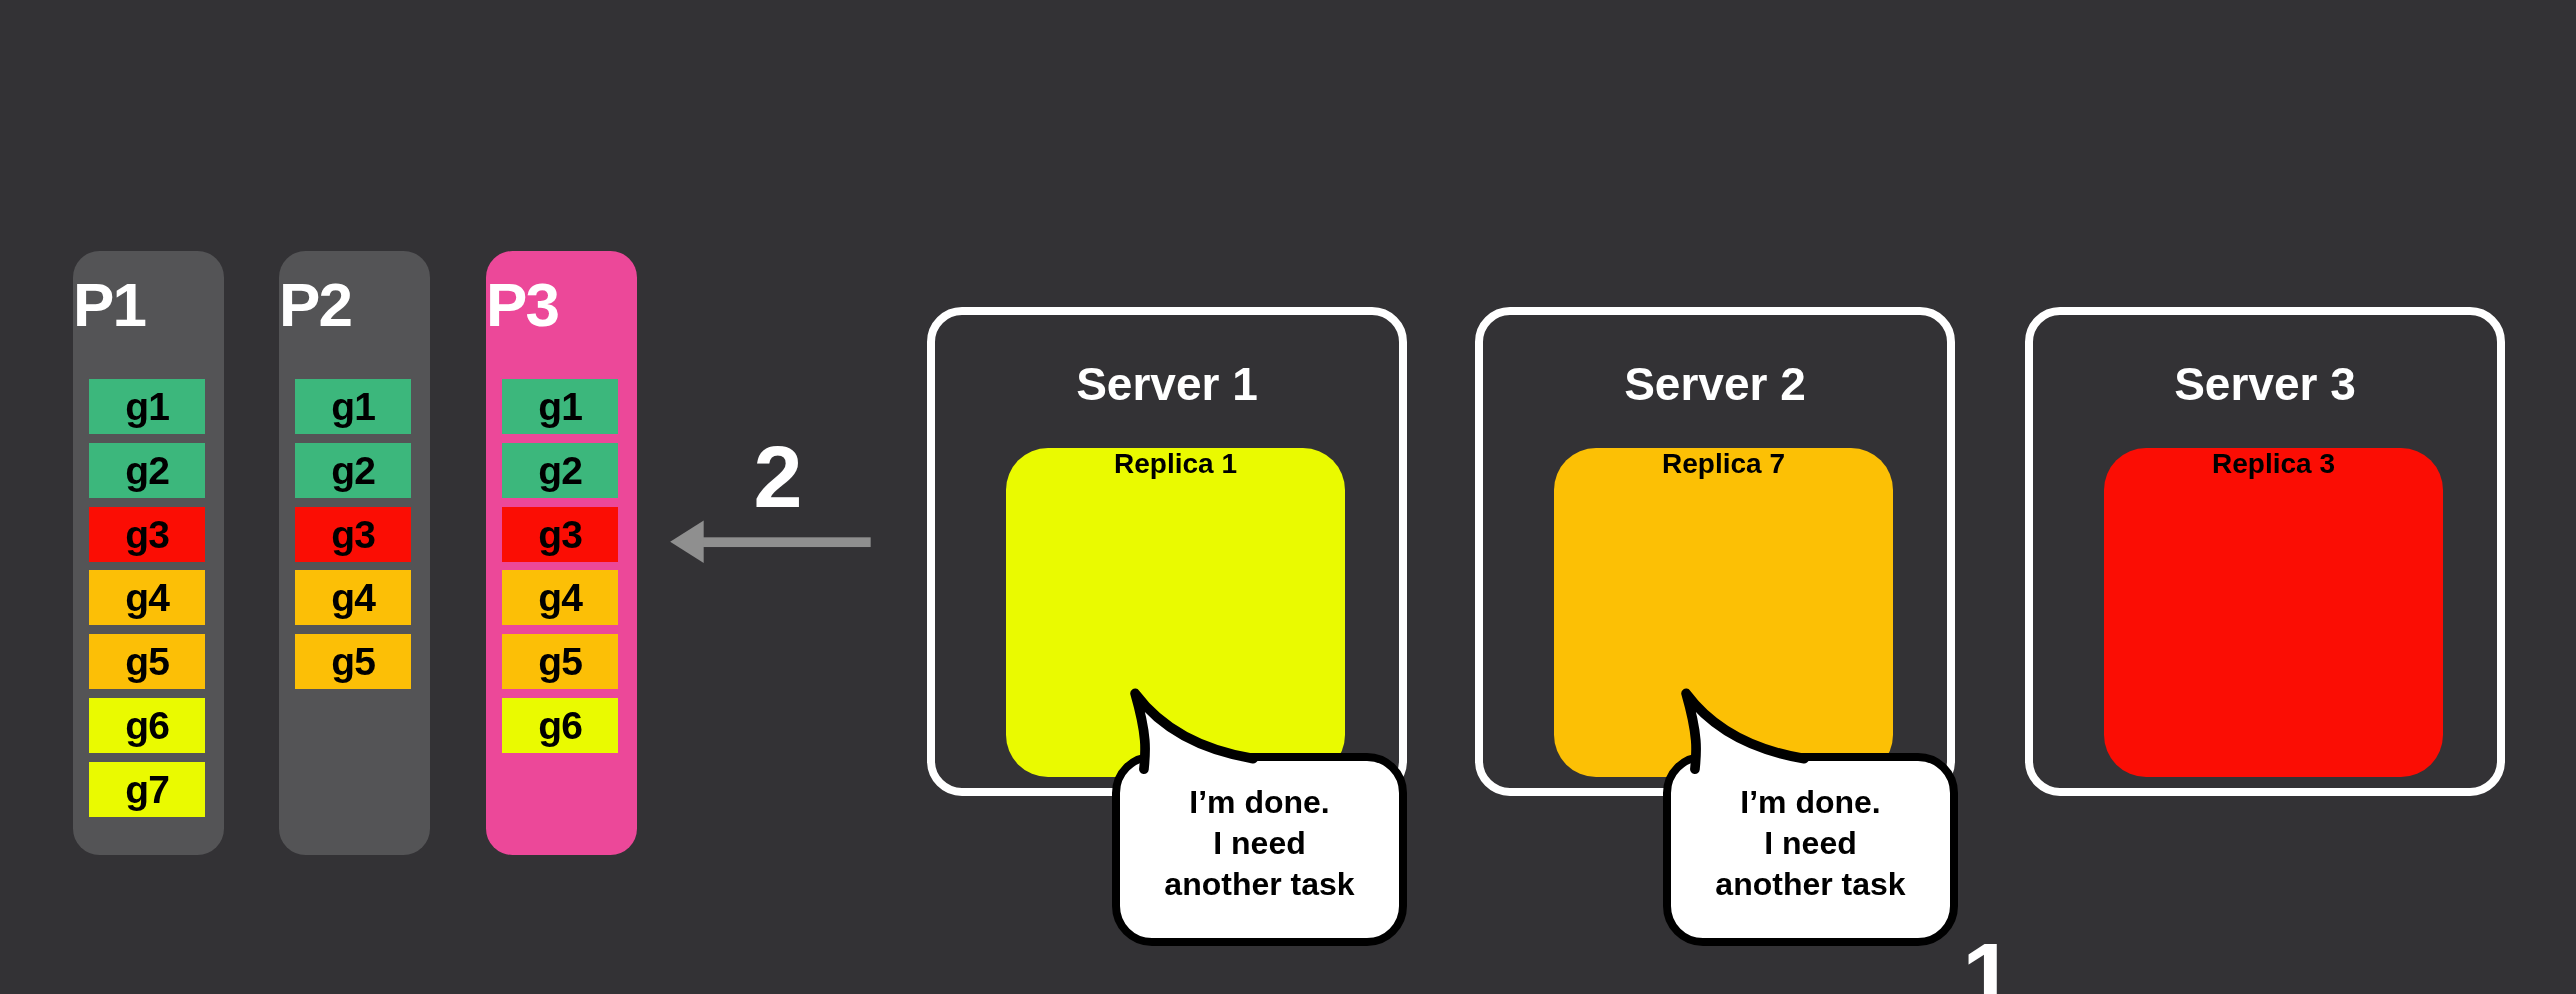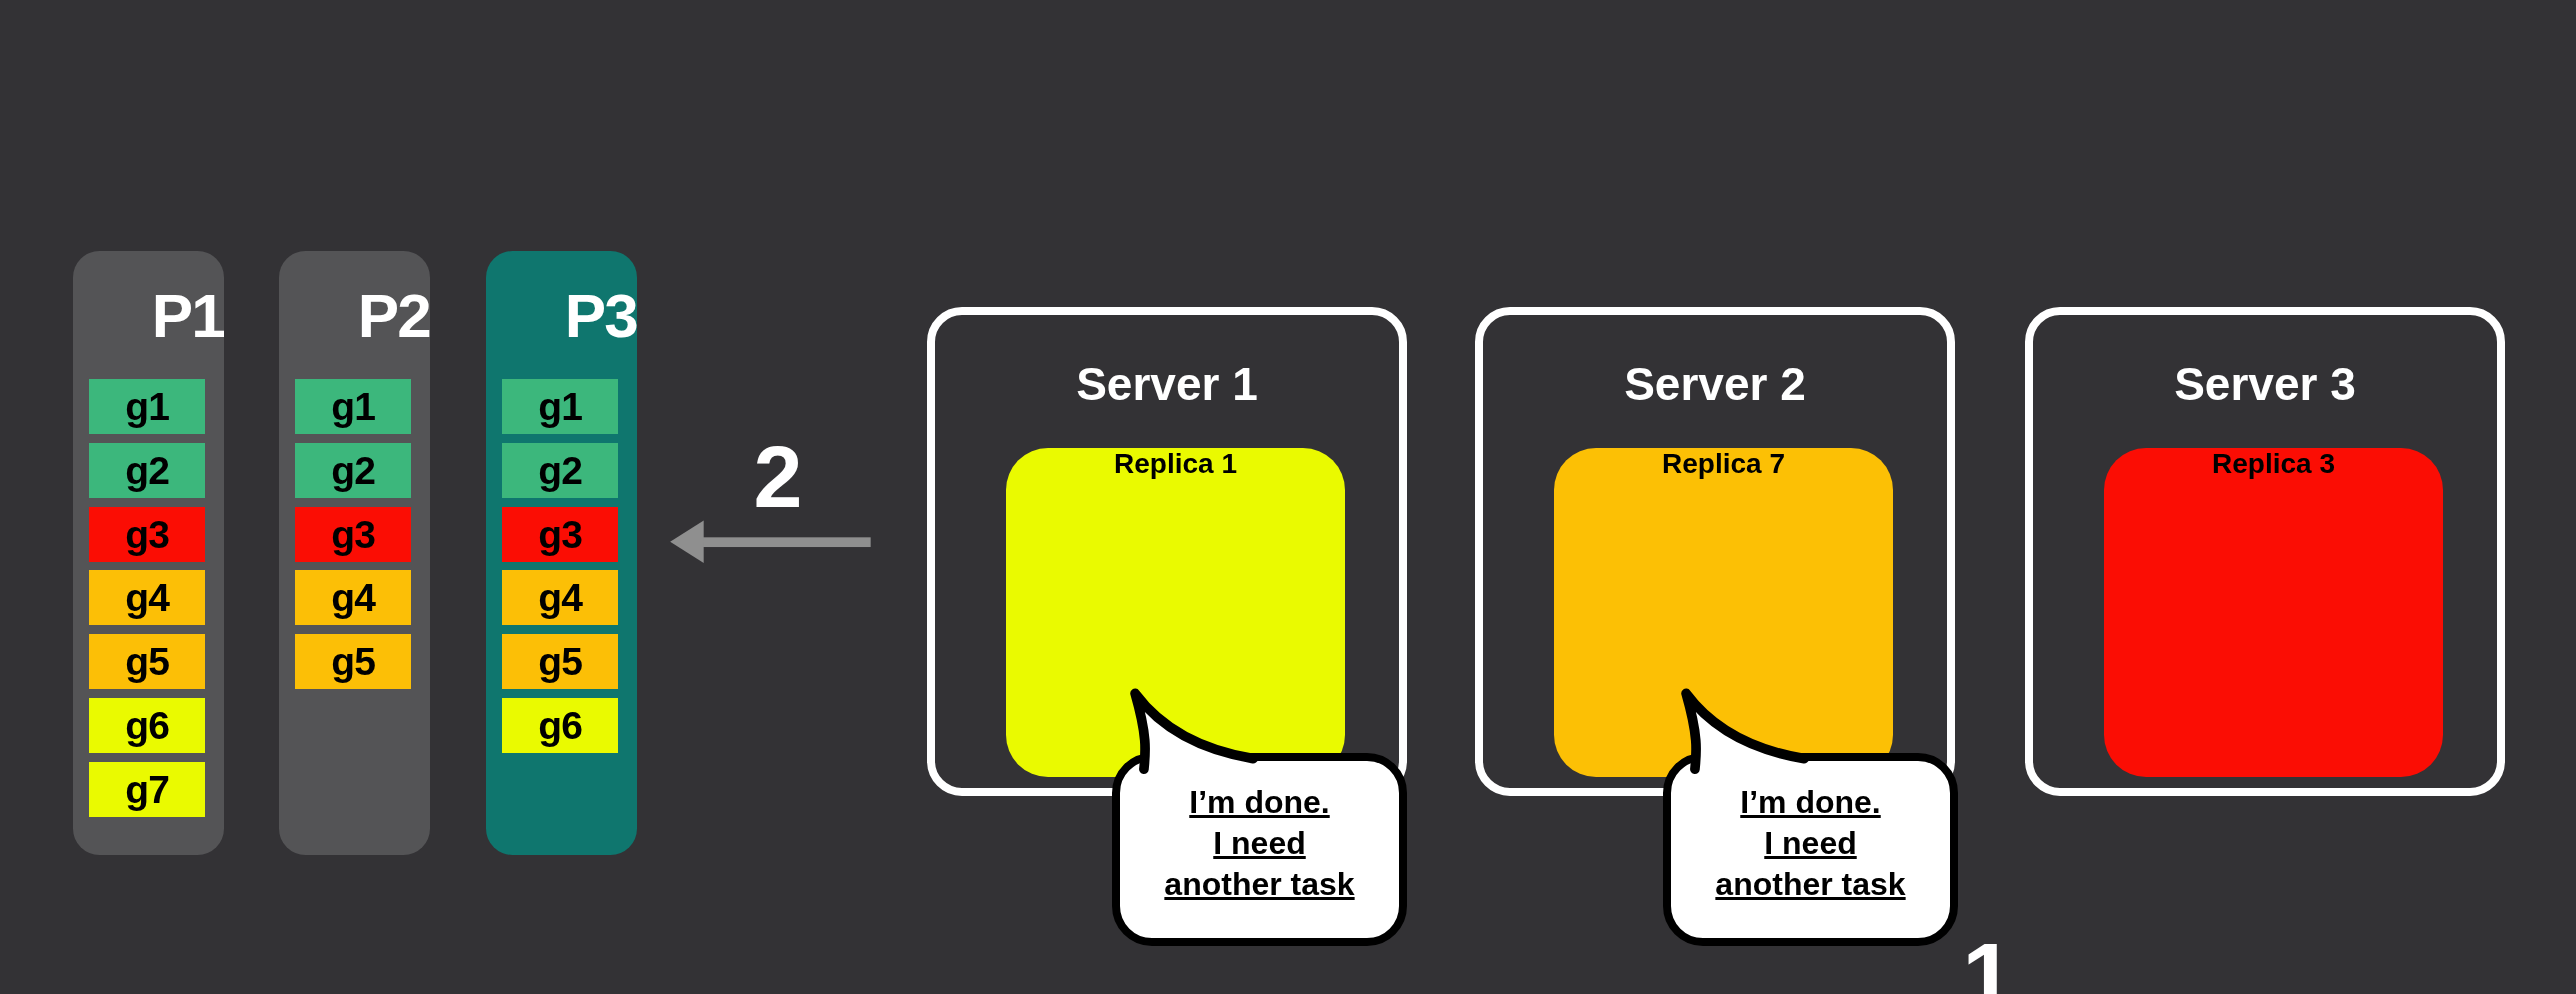--- a/index.html
+++ b/index.html
@@ -14,26 +14,25 @@
     overflow: hidden;
   }
 
   
   .partition {
     position: absolute;
     top: 251px; width: 151px; height: 604px;
     border-radius: 26.5px;
   }
   .p-title {
-    margin-top: 29px;
-    text-align: right;
+    margin-top: 18px;
+    text-align: left;
     font-size: 62px; font-weight: bold;
     color: #ffffff;
     letter-spacing: -1.8px;
-    padding-left: 14px;
   }
   .tasks {
     position: absolute;
     top: 128px; left: 16px; right: 18.6px;
   }
   .task {
     height: 55px; margin-bottom: 8.8px;
     text-align: center;
     font-size: 39px; font-weight: bold; line-height: 55px;
     color: #000000;
@@ -89,21 +88,20 @@
     background: #ffffff;
     z-index: 2;
   }
   .bubble-1 { left: 1112px; }
   .bubble-2 { left: 1663px; }
   .b-text {
     padding-top: 21px;
     text-align: center;
     font-size: 32px; font-weight: bold; line-height: 41px;
     color: #000000;
-    text-decoration: underline;
   }
   .tail-svg { position: absolute; top: 688px; z-index: 3; }
   .tail-1 { left: 1121px; }
   .tail-2 { left: 1672px; }
 </style>
 </head>
 <body>
 
 <div class="canvas" style="background: rgb(51, 50, 53);">
 
@@ -124,21 +122,21 @@
     <div class="p-title">P2</div>
     <div class="tasks">
       <div class="task" style="background: rgb(60, 183, 124);">g1</div>
       <div class="task" style="background: rgb(60, 183, 124);">g2</div>
       <div class="task" style="background: rgb(251, 13, 4);">g3</div>
       <div class="task" style="background: rgb(252, 191, 6);">g4</div>
       <div class="task" style="background: rgb(252, 191, 6);">g5</div>
     </div>
   </div>
 
-  <div class="partition" style="left: 486px; background: #0f766e;">
+  <div class="partition" style="left: 486px; background: #ec4899;">
     <div class="p-title">P3</div>
     <div class="tasks">
       <div class="task" style="background: rgb(60, 183, 124);">g1</div>
       <div class="task" style="background: rgb(60, 183, 124);">g2</div>
       <div class="task" style="background: rgb(251, 13, 4);">g3</div>
       <div class="task" style="background: rgb(252, 191, 6);">g4</div>
       <div class="task" style="background: rgb(252, 191, 6);">g5</div>
       <div class="task" style="background: rgb(234, 250, 0);">g6</div>
     </div>
   </div>

